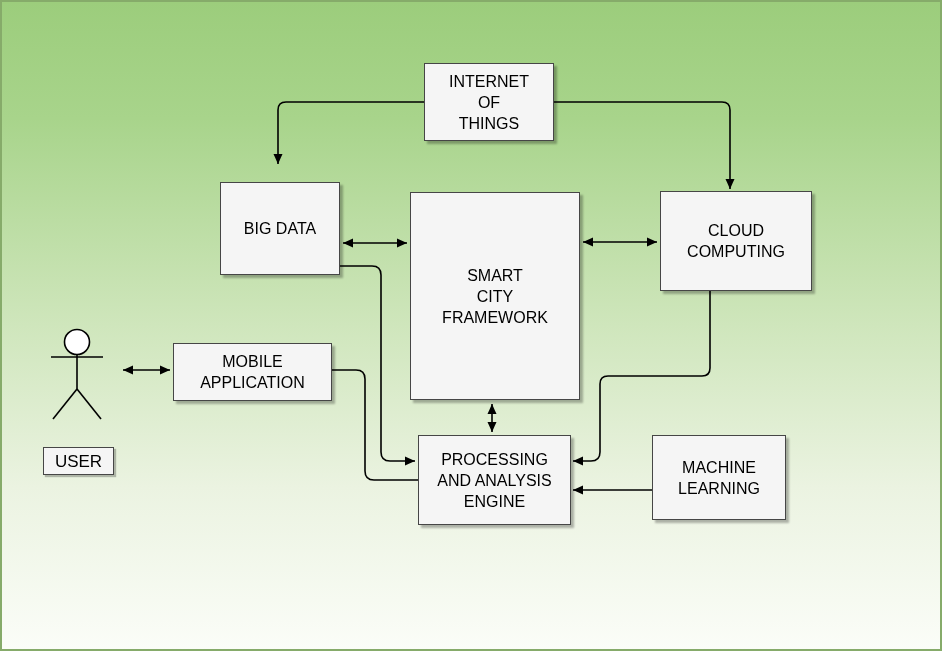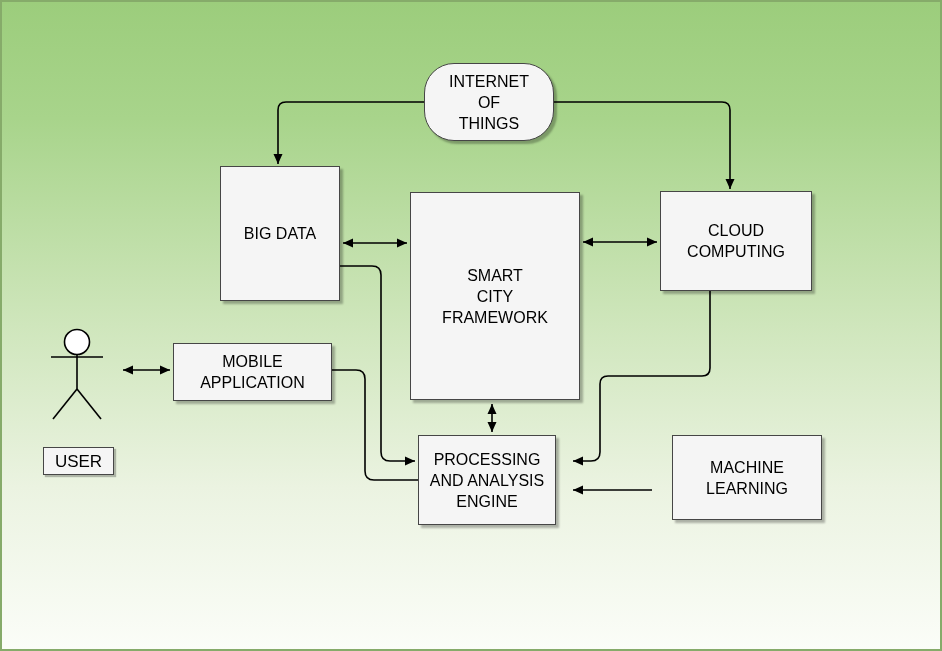--- a/index.html
+++ b/index.html
@@ -31,27 +31,27 @@
     box-sizing:border-box;
     background:var(--node-fill);
     border:1px solid var(--node-border);
     box-shadow:3px 3px 2px rgba(0,0,0,0.28);
     display:flex;align-items:center;justify-content:center;
     text-align:center;
     color:#000;
     font-size:16px;line-height:21px;
     white-space:pre-line;
   }
-  .node-iot       {left:422px;top:61px; width:130px;height:78px;border-radius:30px;}
-  .node-bigdata   {left:218px;top:164px;width:120px;height:135px;}
+  .node-iot       {left:422px;top:61px; width:130px;height:78px;}
+  .node-bigdata   {left:218px;top:180px;width:120px;height:93px;}
   .node-smartcity {left:408px;top:190px;width:170px;height:208px;}
   .node-cloud     {left:658px;top:189px;width:152px;height:100px;}
   .node-mobile    {left:171px;top:341px;width:159px;height:58px;}
-  .node-processing{left:416px;top:433px;width:138px;height:90px;}
-  .node-ml        {left:650px;top:433px;width:150px;height:85px;margin-left:20px;}
+  .node-processing{left:416px;top:433px;width:153px;height:90px;}
+  .node-ml        {left:650px;top:433px;width:134px;height:85px;}
   .node-userlabel {left:41px; top:420px;width:71px; height:28px;
                    font-size:17px;box-shadow:2px 2px 1px rgba(0,0,0,0.25);margin-top:25px;}
   .connector-layer{
     position:absolute;left:0;top:0;width:942px;height:651px;
     pointer-events:none;
   }
 </style>
 </head>
 <body>
 

